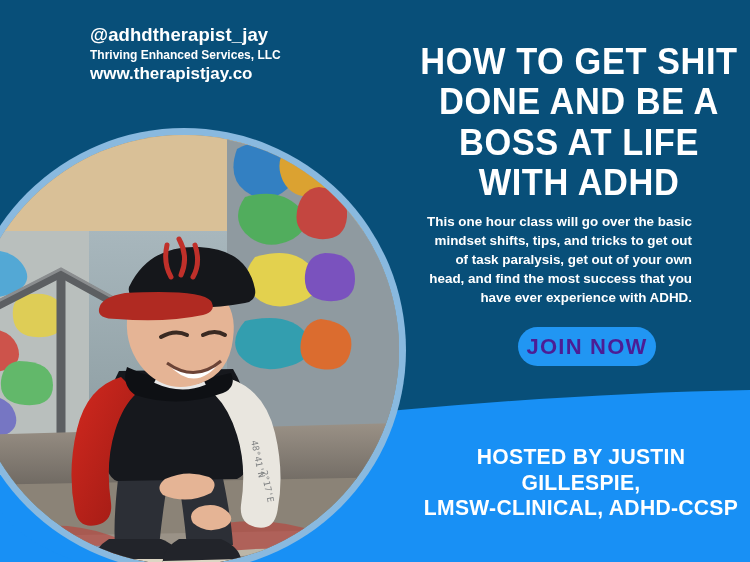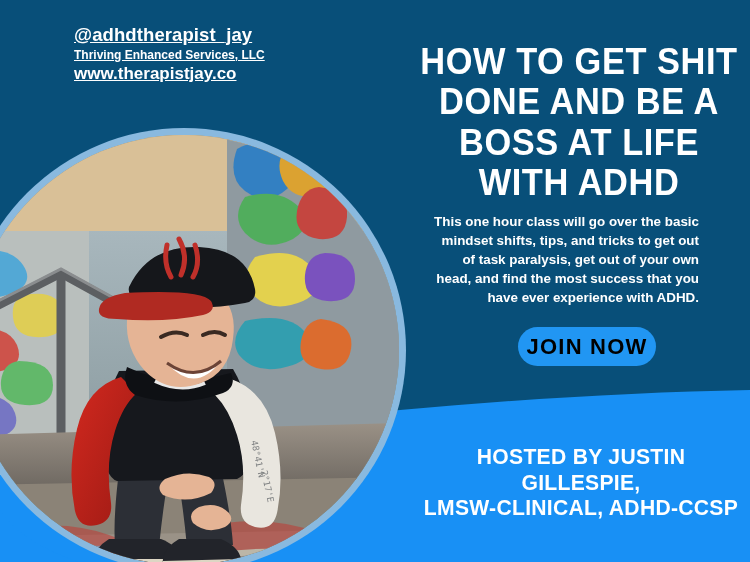--- a/index.html
+++ b/index.html
@@ -42,24 +42,23 @@
     background:#6b7d74;
   }
   .photo-art{
     position:absolute;
     left:0;top:0;width:430px;height:430px;
   }
 
   
   .brand{
     position:absolute;
-    left:74px; top:22px;
+    left:90px; top:22px;
     z-index:20;
     color:#ffffff;
-    text-decoration:underline;
   }
   .brand .handle{
     font-size:18.5px;
     font-weight:700;
     letter-spacing:.1px;
     line-height:1.38;
     white-space:nowrap;
   }
   .brand .company{
     font-size:12px;
@@ -91,36 +90,36 @@
     font-size:37px;
     font-weight:700;
     line-height:1.09;
     letter-spacing:.6px;
     text-transform:uppercase;
     transform:scaleX(.93);
     transform-origin:center top;
   }
   .blurb{
     position:absolute;
-    left:19px; top:212px;
+    left:12px; top:212px;
     width:272px;
     text-align:right;
     color:#ffffff;
     font-size:13.4px;
     font-weight:700;
     line-height:1.42;
   }
   .cta{
     position:absolute;
     left:110px; top:327px;
     width:138px; height:39px;
     border:none;
     border-radius:20px;
     background:#2196F3;
-    color:#000000;
+    color:#4c1d95;
     font-family:"Liberation Sans Narrow","Liberation Sans",sans-serif;
     font-size:22px;
     font-weight:700;
     letter-spacing:1.2px;
     text-transform:uppercase;
     cursor:pointer;
     padding:0;
     line-height:39px;
   }
   .footer-credit{

